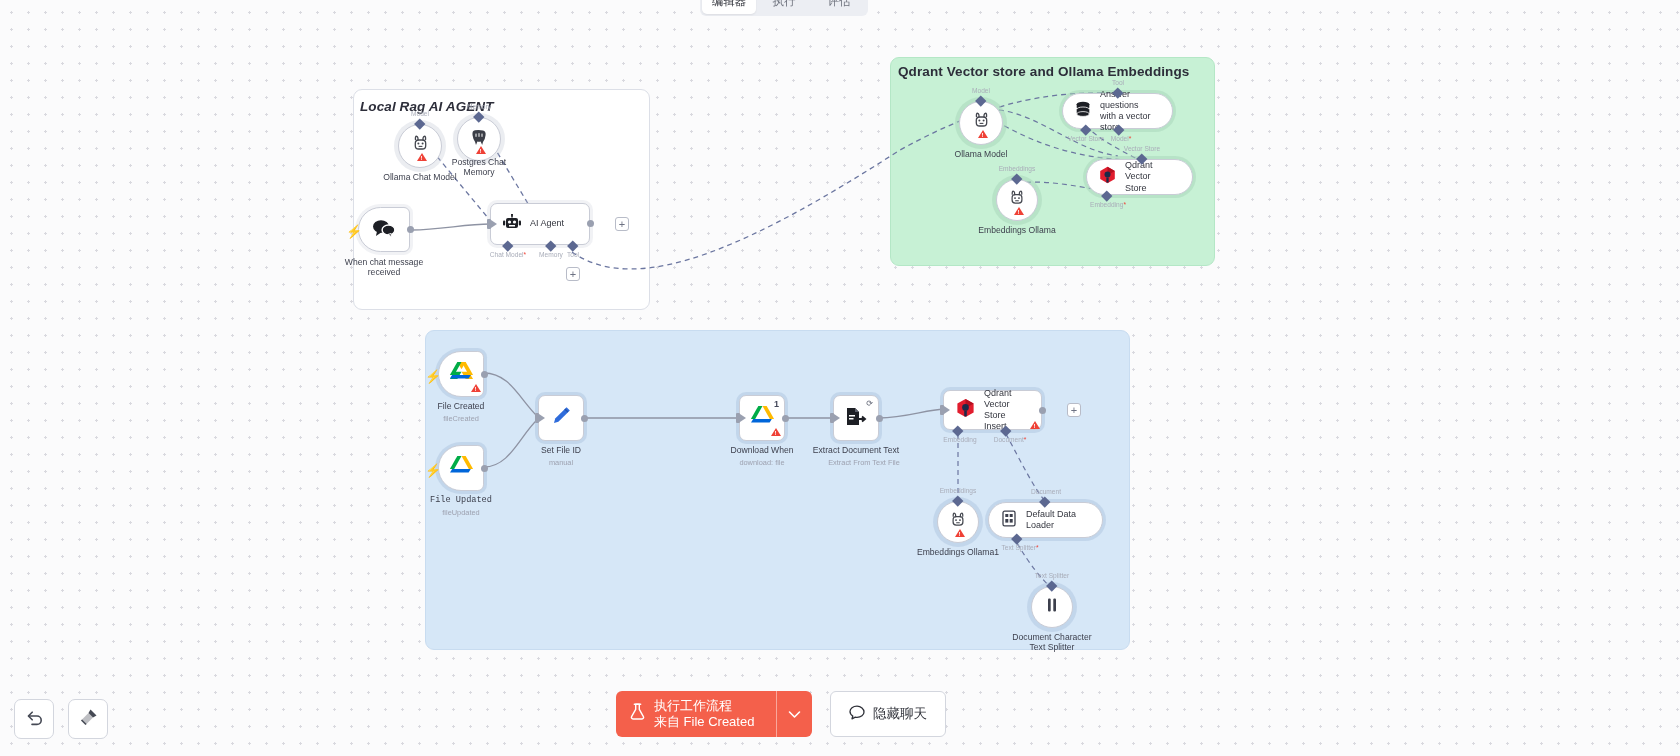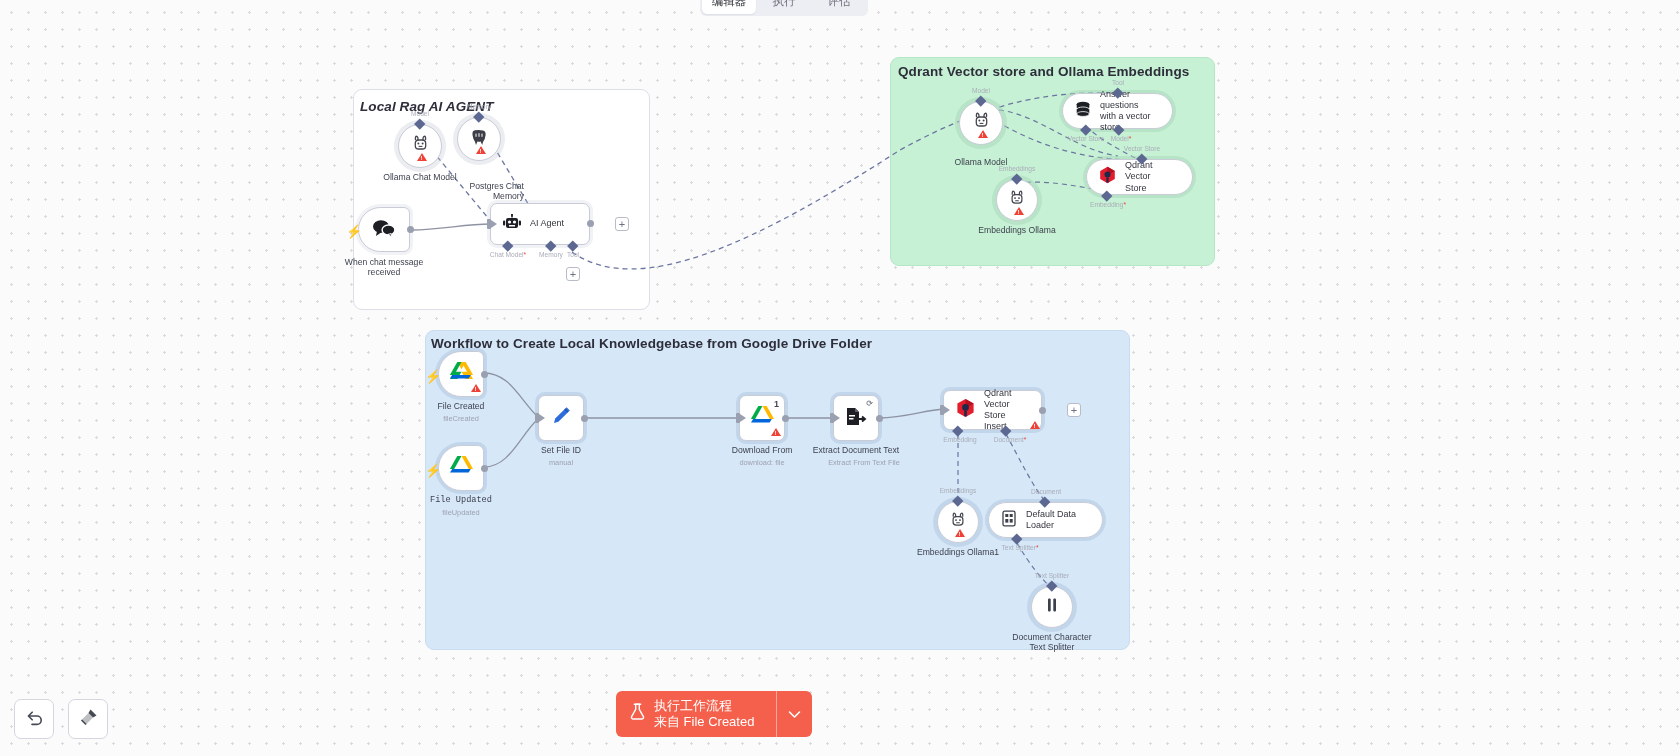--- a/index.html
+++ b/index.html
@@ -231,21 +231,20 @@
     </div>
   </div>
 
   <div class="group" id="group-agent"></div>
   <div class="group-title" style="left:360px; top:99px;font-style:italic;">Local Rag AI AGENT</div>
 
   <div class="group" id="group-vector"></div>
   <div class="group-title" style="left:898px; top:64px;">Qdrant Vector store and Ollama Embeddings</div>
 
   <div class="group" id="group-kb"></div>
-  <div class="group-title" style="left:431px; top:336px;">Workflow to Create Local Knowledgebase from Google Drive Folder</div>
 
   <svg id="edges">
 
     <path d="M412,230 C440,230 465,224 490,224" stroke="#8e93a3" stroke-width="1.3" fill="none"></path>
 
     <path d="M420,136 L508,242" stroke="#6b76a0" stroke-width="1.3" fill="none" stroke-dasharray="5,4"></path>
 
     <path d="M479,122 L551,242" stroke="#6b76a0" stroke-width="1.3" fill="none" stroke-dasharray="5,4"></path>
 
     <path d="M572,252 C640,300 760,240 900,150 C1000,95 1060,92 1117,93" stroke="#6b76a0" stroke-width="1.3" fill="none" stroke-dasharray="5,4"></path>
@@ -348,41 +347,41 @@
       <span class="ico">
         <svg width="18" height="18" viewBox="0 0 18 18">
           <path d="M2.5 7 Q2 2.5 5 2.2 Q9 1.6 13 2.4 Q16 3 15.6 7 Q15.3 11 13 14 L12.2 17 L10.6 13.6 Q9 14 7.4 13.6 L6 17 L5 13.8 Q3 11 2.5 7 Z" fill="#3b3e47"></path>
           <path d="M6 5.6 v3.2 M9 5.2 v3.6 M12 5.6 v3.2" stroke="#fff" stroke-width="1"></path>
         </svg>
       </span>
       <span class="warn" style="left:18px; top:28px;"></span>
     </div>
     <div class="diamond" style="left:18px; top:-4px;"></div>
     <div class="endport-label" style="top:-14px;">Memory</div>
-    <div class="nlabel" style="top:64px; width:90px;text-align:right;">Postgres Chat
+    <div class="nlabel" style="top:40px; width:90px;">Postgres Chat
 Memory</div>
   </div>
 
   <div class="node" style="left:959px; top:101px;">
     <div class="ncirc green" style="width:44px; height:44px;">
       <span class="ico">
         <svg width="17" height="18" viewBox="0 0 17 18">
           <path d="M3.5 5 Q3 1 4.8 1.3 Q6.3 1.6 6 5.5" fill="none" stroke="#44474f" stroke-width="1.3"></path>
           <path d="M13.5 5 Q14 1 12.2 1.3 Q10.7 1.6 11 5.5" fill="none" stroke="#44474f" stroke-width="1.3"></path>
           <rect x="3.3" y="5" width="10.4" height="9" rx="3.3" fill="none" stroke="#44474f" stroke-width="1.3"></rect>
           <circle cx="6.4" cy="8.6" r="1" fill="#44474f"></circle>
           <circle cx="10.6" cy="8.6" r="1" fill="#44474f"></circle>
           <path d="M6.6 11.4 h3.8" stroke="#44474f" stroke-width="1.1"></path>
         </svg>
       </span>
       <span class="warn" style="left:18px; top:28px;"></span>
     </div>
     <div class="diamond" style="left:18px; top:-4px;"></div>
     <div class="endport-label" style="top:-14px;">Model</div>
-    <div class="nlabel" style="top:56px; width:100px;">Ollama Model</div>
+    <div class="nlabel" style="top:48px; width:100px;">Ollama Model</div>
   </div>
 
   <div class="node" style="left:996px; top:179px;">
     <div class="ncirc green" style="width:42px; height:42px;">
       <span class="ico">
         <svg width="16" height="17" viewBox="0 0 17 18">
           <path d="M3.5 5 Q3 1 4.8 1.3 Q6.3 1.6 6 5.5" fill="none" stroke="#44474f" stroke-width="1.3"></path>
           <path d="M13.5 5 Q14 1 12.2 1.3 Q10.7 1.6 11 5.5" fill="none" stroke="#44474f" stroke-width="1.3"></path>
           <rect x="3.3" y="5" width="10.4" height="9" rx="3.3" fill="none" stroke="#44474f" stroke-width="1.3"></rect>
           <circle cx="6.4" cy="8.6" r="1" fill="#44474f"></circle>
@@ -506,21 +505,21 @@
           <path d="M16.7 1 L24.1 14 L19.8 14 L12.5 1 Z" fill="#ffba00"></path>
           <path d="M1 17.6 L3.2 13.9 L21.8 13.9 L19.6 17.6 Z" fill="#0066da"></path>
         </svg>
       </span>
       <span class="badge-num" style="right:5px; top:3px;">1</span>
       <span class="warn" style="left:31px; top:32px;"></span>
     </div>
     <div class="port-in" style="left:-3px; top:18px;"></div>
     <div class="arrow-in" style="left:1px; top:18.5px;"></div>
     <div class="port" style="right:-4px; top:20px;"></div>
-    <div class="nlabel" style="top:50px; width:100px;">Download From</div>
+    <div class="nlabel" style="top:50px; width:100px;">Download When</div>
     <div class="nsub" style="top:63px;">download: file</div>
   </div>
 
   <div class="node" style="left:833px; top:395px;">
     <div class="nbox blue" style="width:46px; height:46px;">
       <span class="ico">
         <svg width="22" height="21" viewBox="0 0 22 21">
           <path d="M2 2 h8 l4 4 v13 H2 Z" fill="#1d1f25"></path>
           <path d="M10 2 v4 h4" fill="#5c5f6b"></path>
           <rect x="4" y="9" width="6" height="1.5" fill="#fff"></rect>
@@ -654,15 +653,23 @@
         <span>来自 File Created</span>
       </span>
     </div>
     <div id="exec-caret">
       <span>
         <svg width="13" height="9" viewBox="0 0 13 9">
           <path d="M1.5 2 L6.5 7 L11.5 2" stroke="#fff" stroke-width="1.6" fill="none" stroke-linecap="round" stroke-linejoin="round"></path>
         </svg>
       </span>
     </div>
+    <div id="hide-chat">
+      <span class="ico">
+        <svg width="16" height="15" viewBox="0 0 16 15">
+          <path d="M8 1.2 C4 1.2 1 3.6 1 6.6 C1 8.4 2.1 10 3.8 11 L3 13.8 L6.3 12.2 a9 9 0 0 0 1.7 0.2 C12 12.4 15 10 15 7 C15 4 12 1.2 8 1.2 Z" fill="none" stroke="#2f3139" stroke-width="1.3" stroke-linejoin="round"></path>
+        </svg>
+      </span>
+      <span>隐藏聊天</span>
+    </div>
   </div>
 
 </div>
 
 </body></html>

